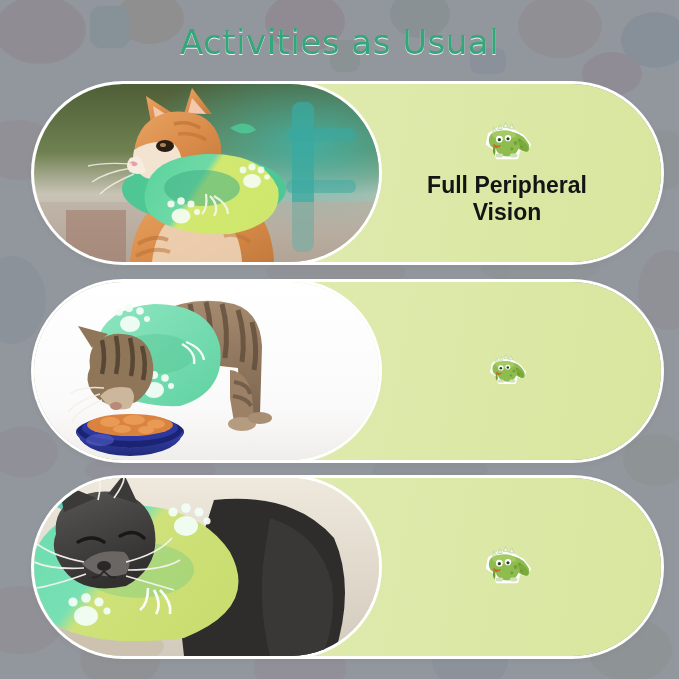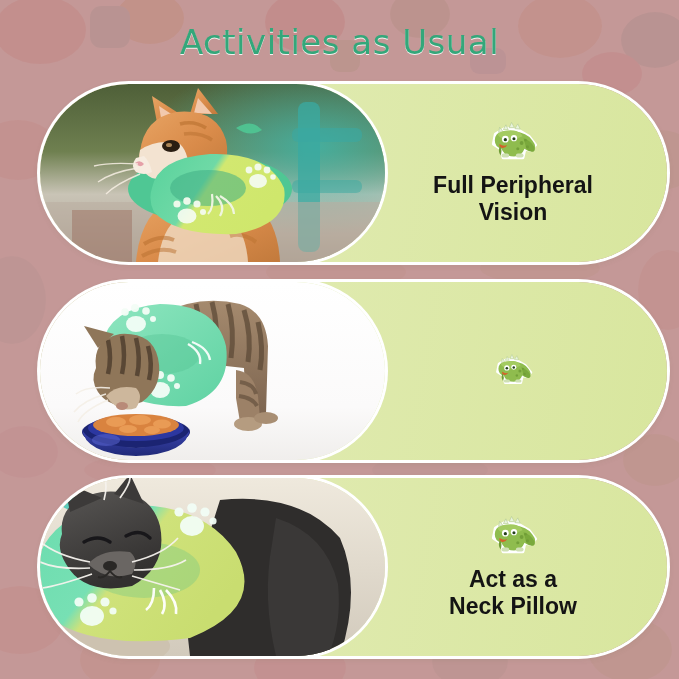--- a/index.html
+++ b/index.html
@@ -2,39 +2,39 @@
 <html><head>
 <meta charset="utf-8">
 <style>
   html,body{margin:0;padding:0;}
   body{
     width:679px;height:679px;overflow:hidden;
     font-family:"Liberation Sans", sans-serif;
     background:#ffffff;
     position:relative;
   }
-  #stage{position:absolute;inset:0;width:679px;height:679px;overflow:hidden;background:#7f1d1d;}
+  #stage{position:absolute;inset:0;width:679px;height:679px;overflow:hidden;background:#0f172a;}
 
   
   .bg-doodles{position:absolute;inset:0;z-index:0;opacity:.55;}
   .bg-doodles svg{display:block;width:679px;height:679px;}
 
   
   .title{
     position:absolute;left:0;right:0;top:22px;z-index:5;
     text-align:center;
     font-family:"DejaVu Sans", sans-serif;
     font-size:34px;font-weight:400;letter-spacing:.5px;
     color:#34a77a;
     text-shadow:0 1px 0 rgba(255,255,255,.85);
   }
 
   
   .panel{
-    position:absolute;left:40px;width:627px;
+    position:absolute;left:34px;width:627px;
     border-radius:999px;
     overflow:hidden;
     background:linear-gradient(100deg,#e6efc4 0%,#dfeaae 42%,#d8e69e 100%);
     box-shadow:0 0 0 3px #ffffff, 0 2px 7px rgba(90,100,60,.18);
     z-index:3;
     display:flex;align-items:center;
   }
   .panel.p1{top:84px;height:178px;}
   .panel.p2{top:282px;height:178px;}
   .panel.p3{top:478px;height:178px;}
@@ -493,18 +493,16 @@
           <circle cx="70" cy="60" r="3.2"></circle>
             <circle cx="86" cy="42" r="2.8"></circle>
         </g>
         <path d="M32 50 q8 6 16 2 q-4 8 -12 6 q-6 -2 -4 -8 Z" fill="#d4622a"></path>
         <path d="M34 56 q4 10 0 18 q-6 -8 -2 -18 Z" fill="#6f9c36"></path>
         <g fill="#cfe0b4">
           <rect x="36" y="70" width="16" height="8" rx="4"></rect>
           <rect x="66" y="70" width="16" height="8" rx="4"></rect>
         </g>
       </svg>
-      <div class="caption">Act as a
-Neck Pillow</div>
     </div>
   </div>
 
 </div>
 
 </body></html>

